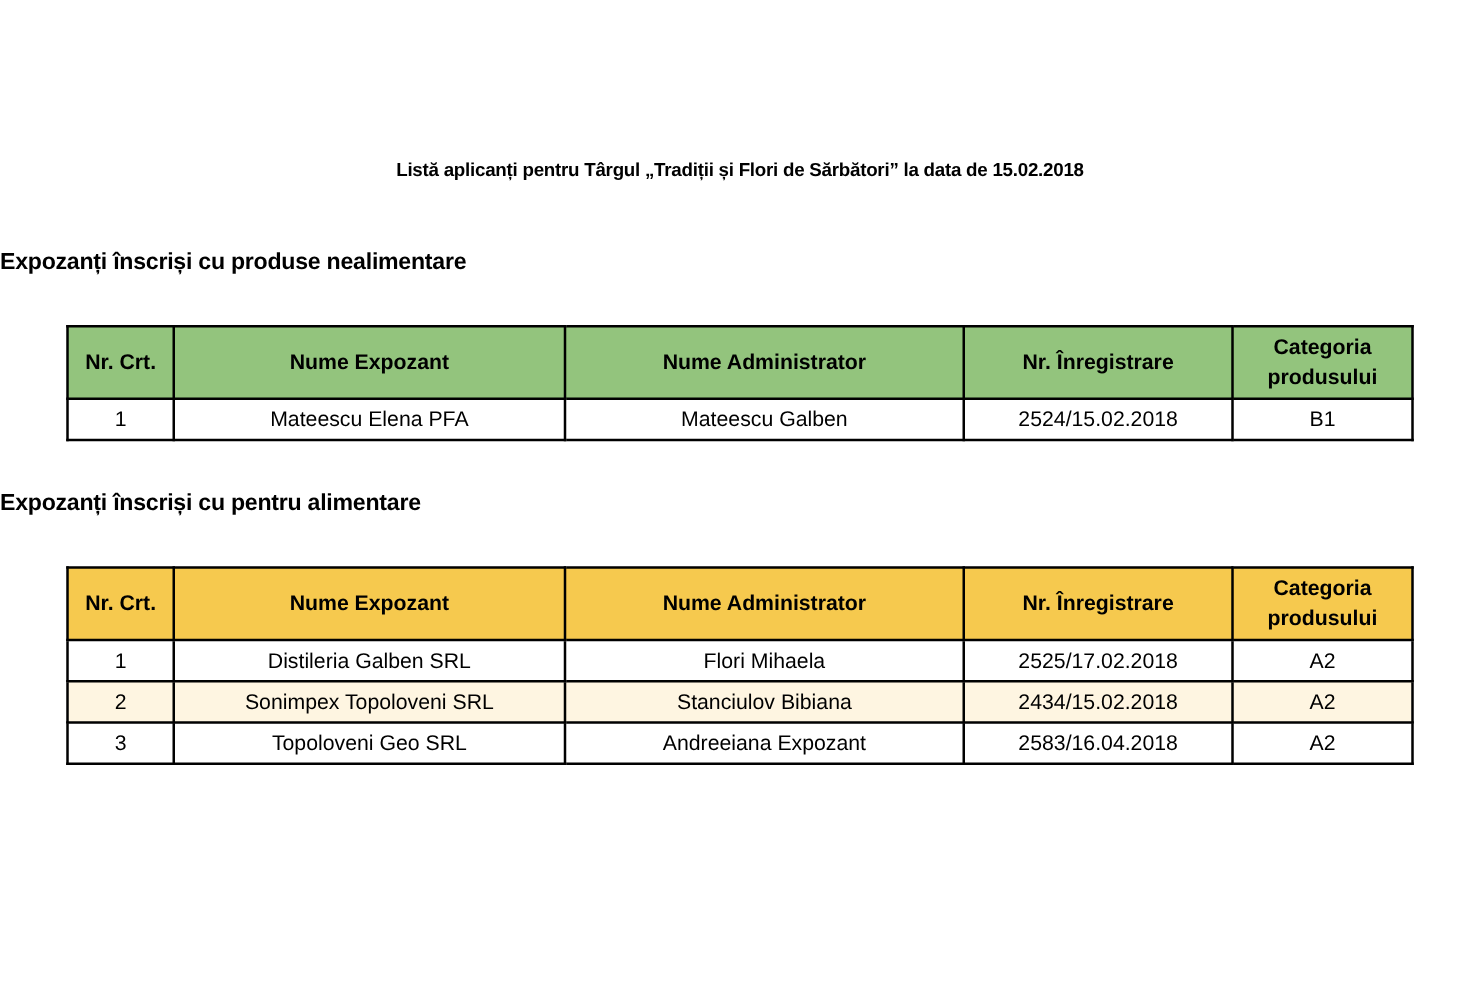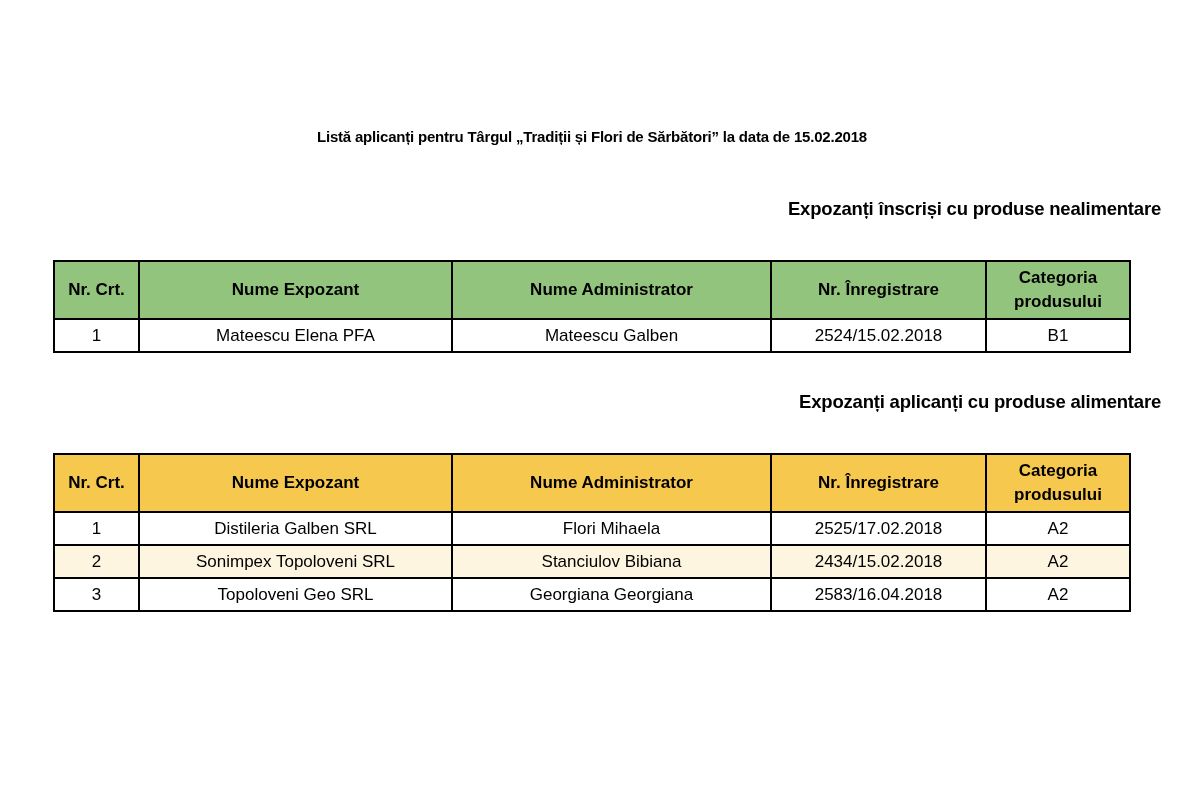--- a/index.html
+++ b/index.html
@@ -22,21 +22,21 @@
       text-align: center;
       font-weight: bold;
       font-size: 15px;
       top: 128px;
       letter-spacing: -0.2px;
     }
     .subtitle {
       position: absolute;
       left: 0;
       width: 1161px;
-      text-align: right;
+      text-align: left;
       font-weight: bold;
       font-size: 18.5px;
       letter-spacing: -0.2px;
     }
     .sub1 { top: 198px; }
     .sub2 { top: 391px; }
 
     table.grid {
       position: absolute;
       left: 53px;
@@ -93,21 +93,21 @@
   <tr>
     <td>1</td>
     <td>Mateescu Elena PFA</td>
     <td>Mateescu Galben</td>
     <td>2524/15.02.2018</td>
     <td>B1</td>
   </tr>
 </tbody>
   </table>
 
-<div class="subtitle sub2">Expozanți aplicanți cu produse alimentare</div>
+<div class="subtitle sub2">Expozanți înscriși cu pentru alimentare</div>
 
 <table class="grid t2">
   <colgroup>
     <col style="width:85px">
     <col style="width:313px">
     <col style="width:319px">
     <col style="width:215px">
     <col style="width:144px">
   </colgroup>
   <tbody>
@@ -131,18 +131,18 @@
   <tr class="alt">
     <td>2</td>
     <td>Sonimpex Topoloveni SRL</td>
     <td>Stanciulov Bibiana</td>
     <td>2434/15.02.2018</td>
     <td>A2</td>
   </tr>
   <tr>
     <td>3</td>
     <td>Topoloveni Geo SRL</td>
-    <td>Georgiana Georgiana</td>
+    <td>Andreeiana Expozant</td>
     <td>2583/16.04.2018</td>
     <td>A2</td>
   </tr>
 </tbody>
   </table>
 
 </body></html>

